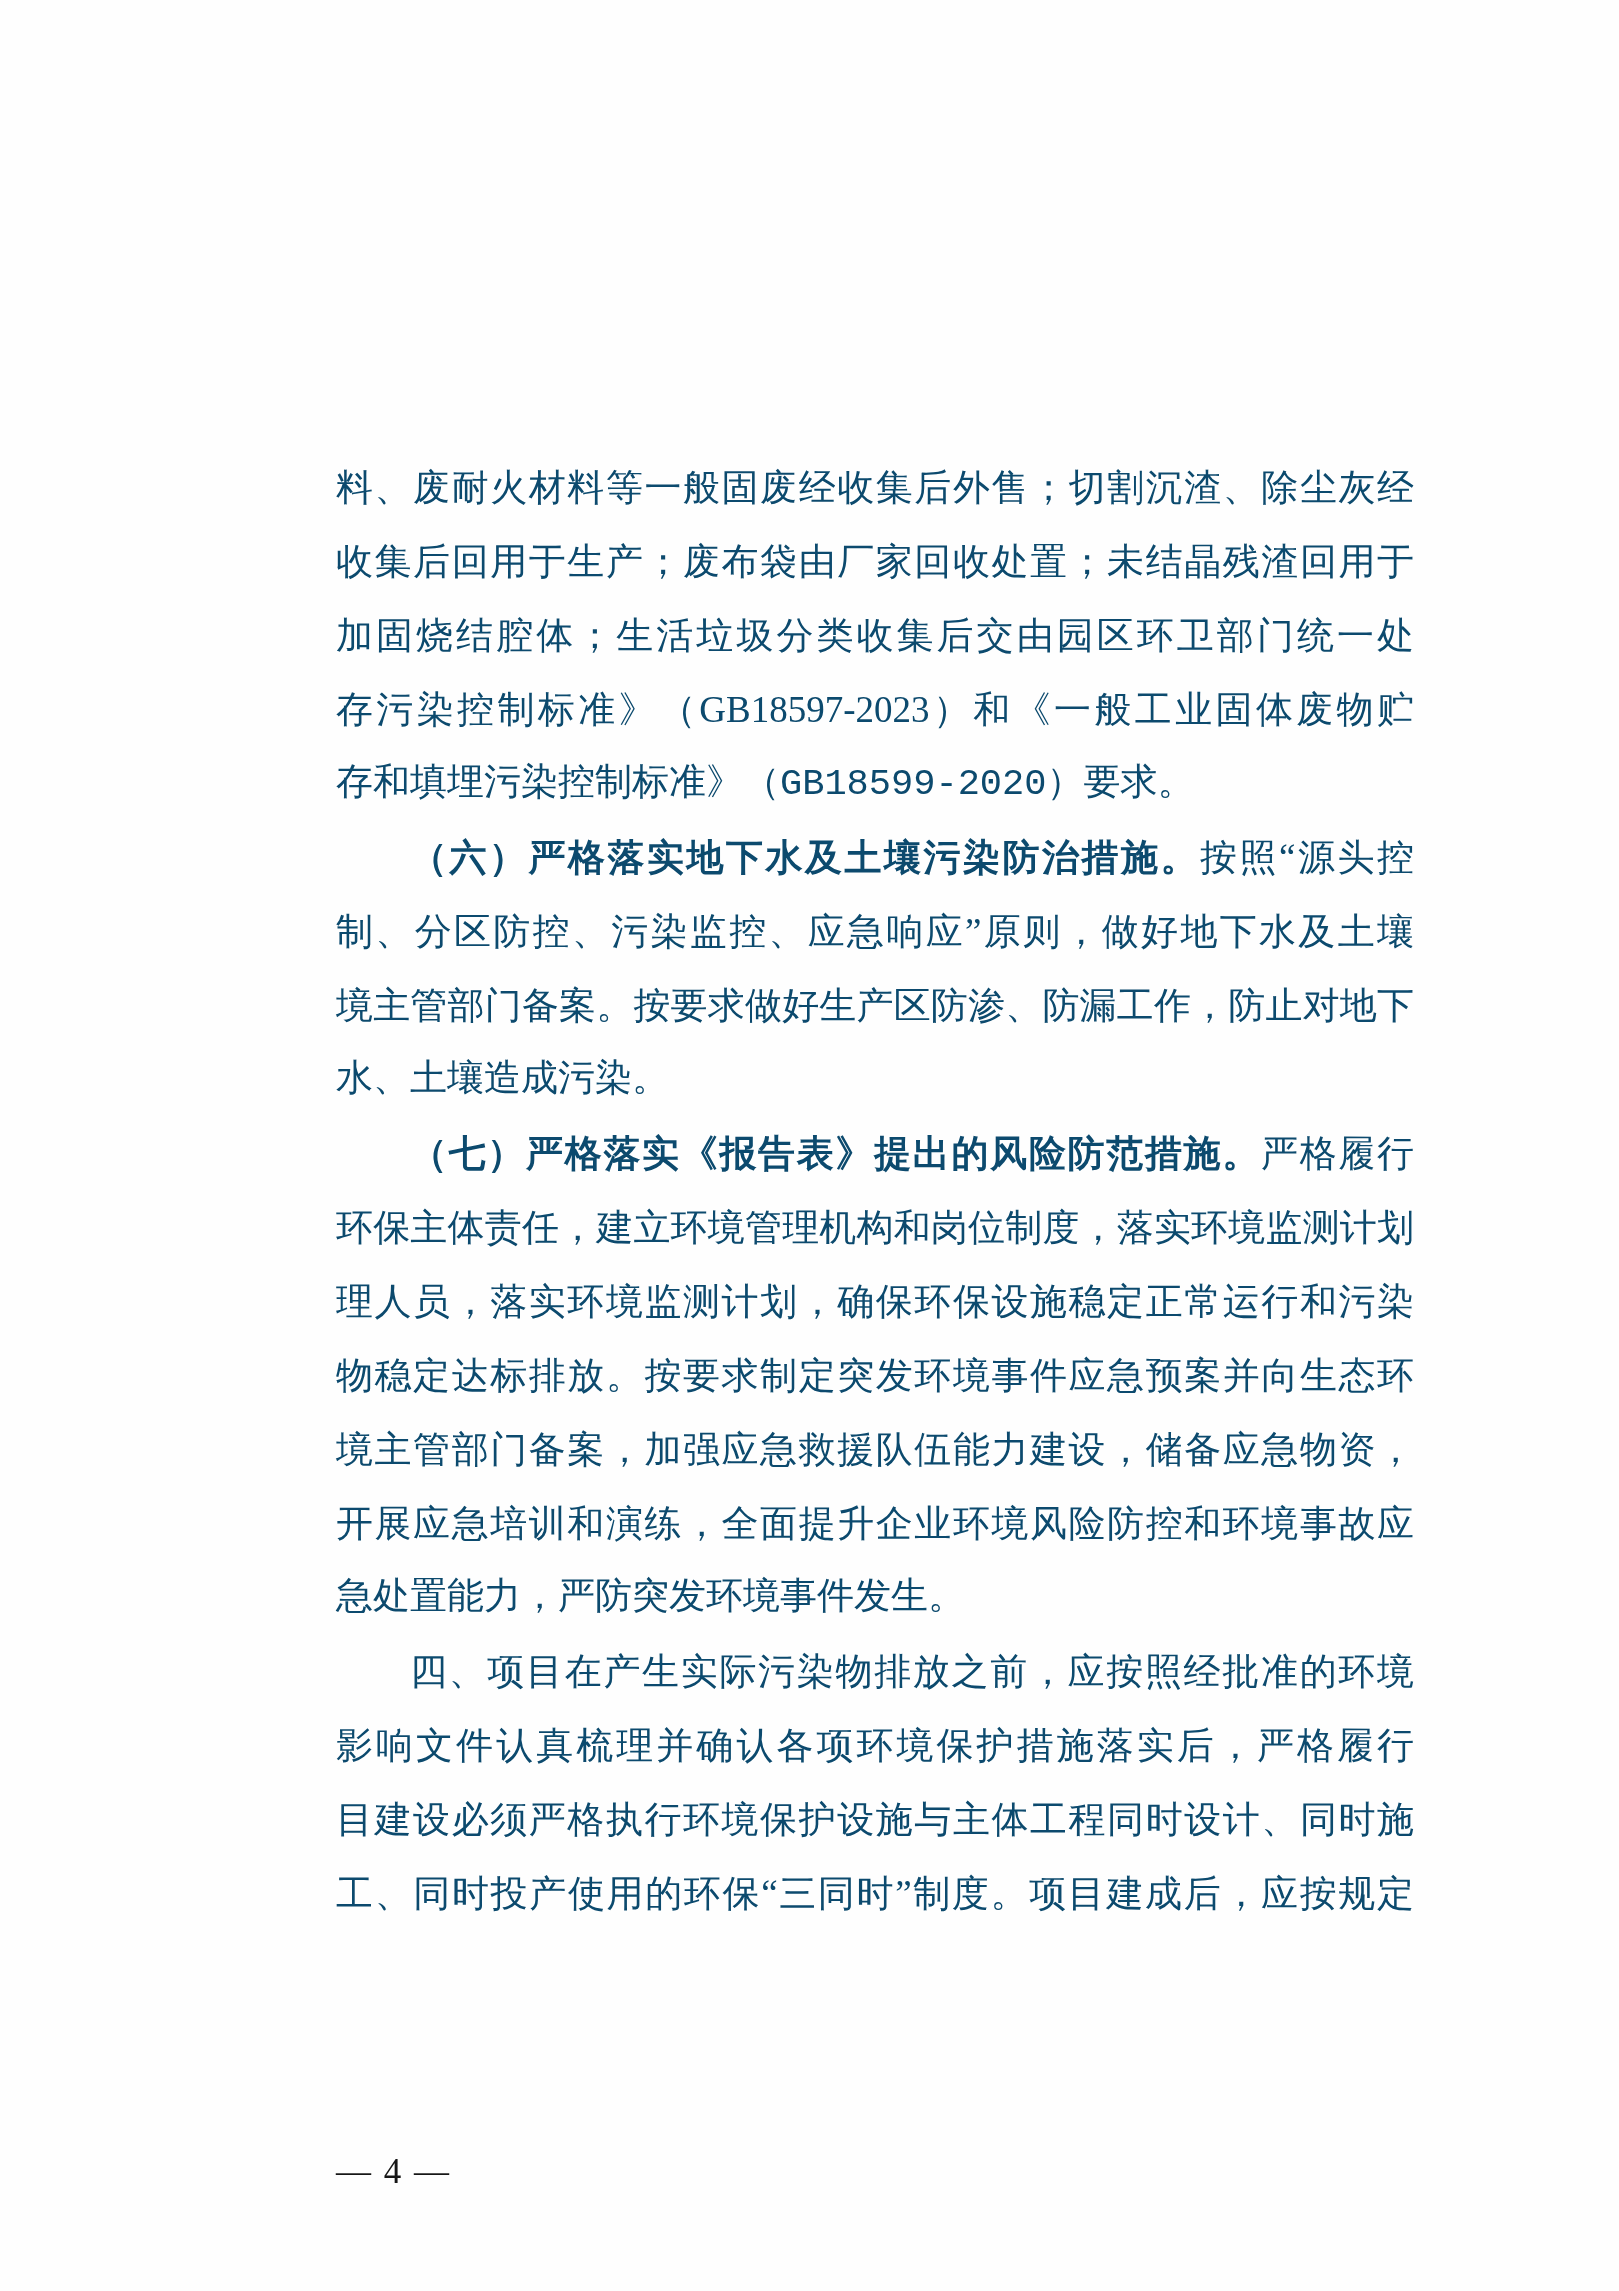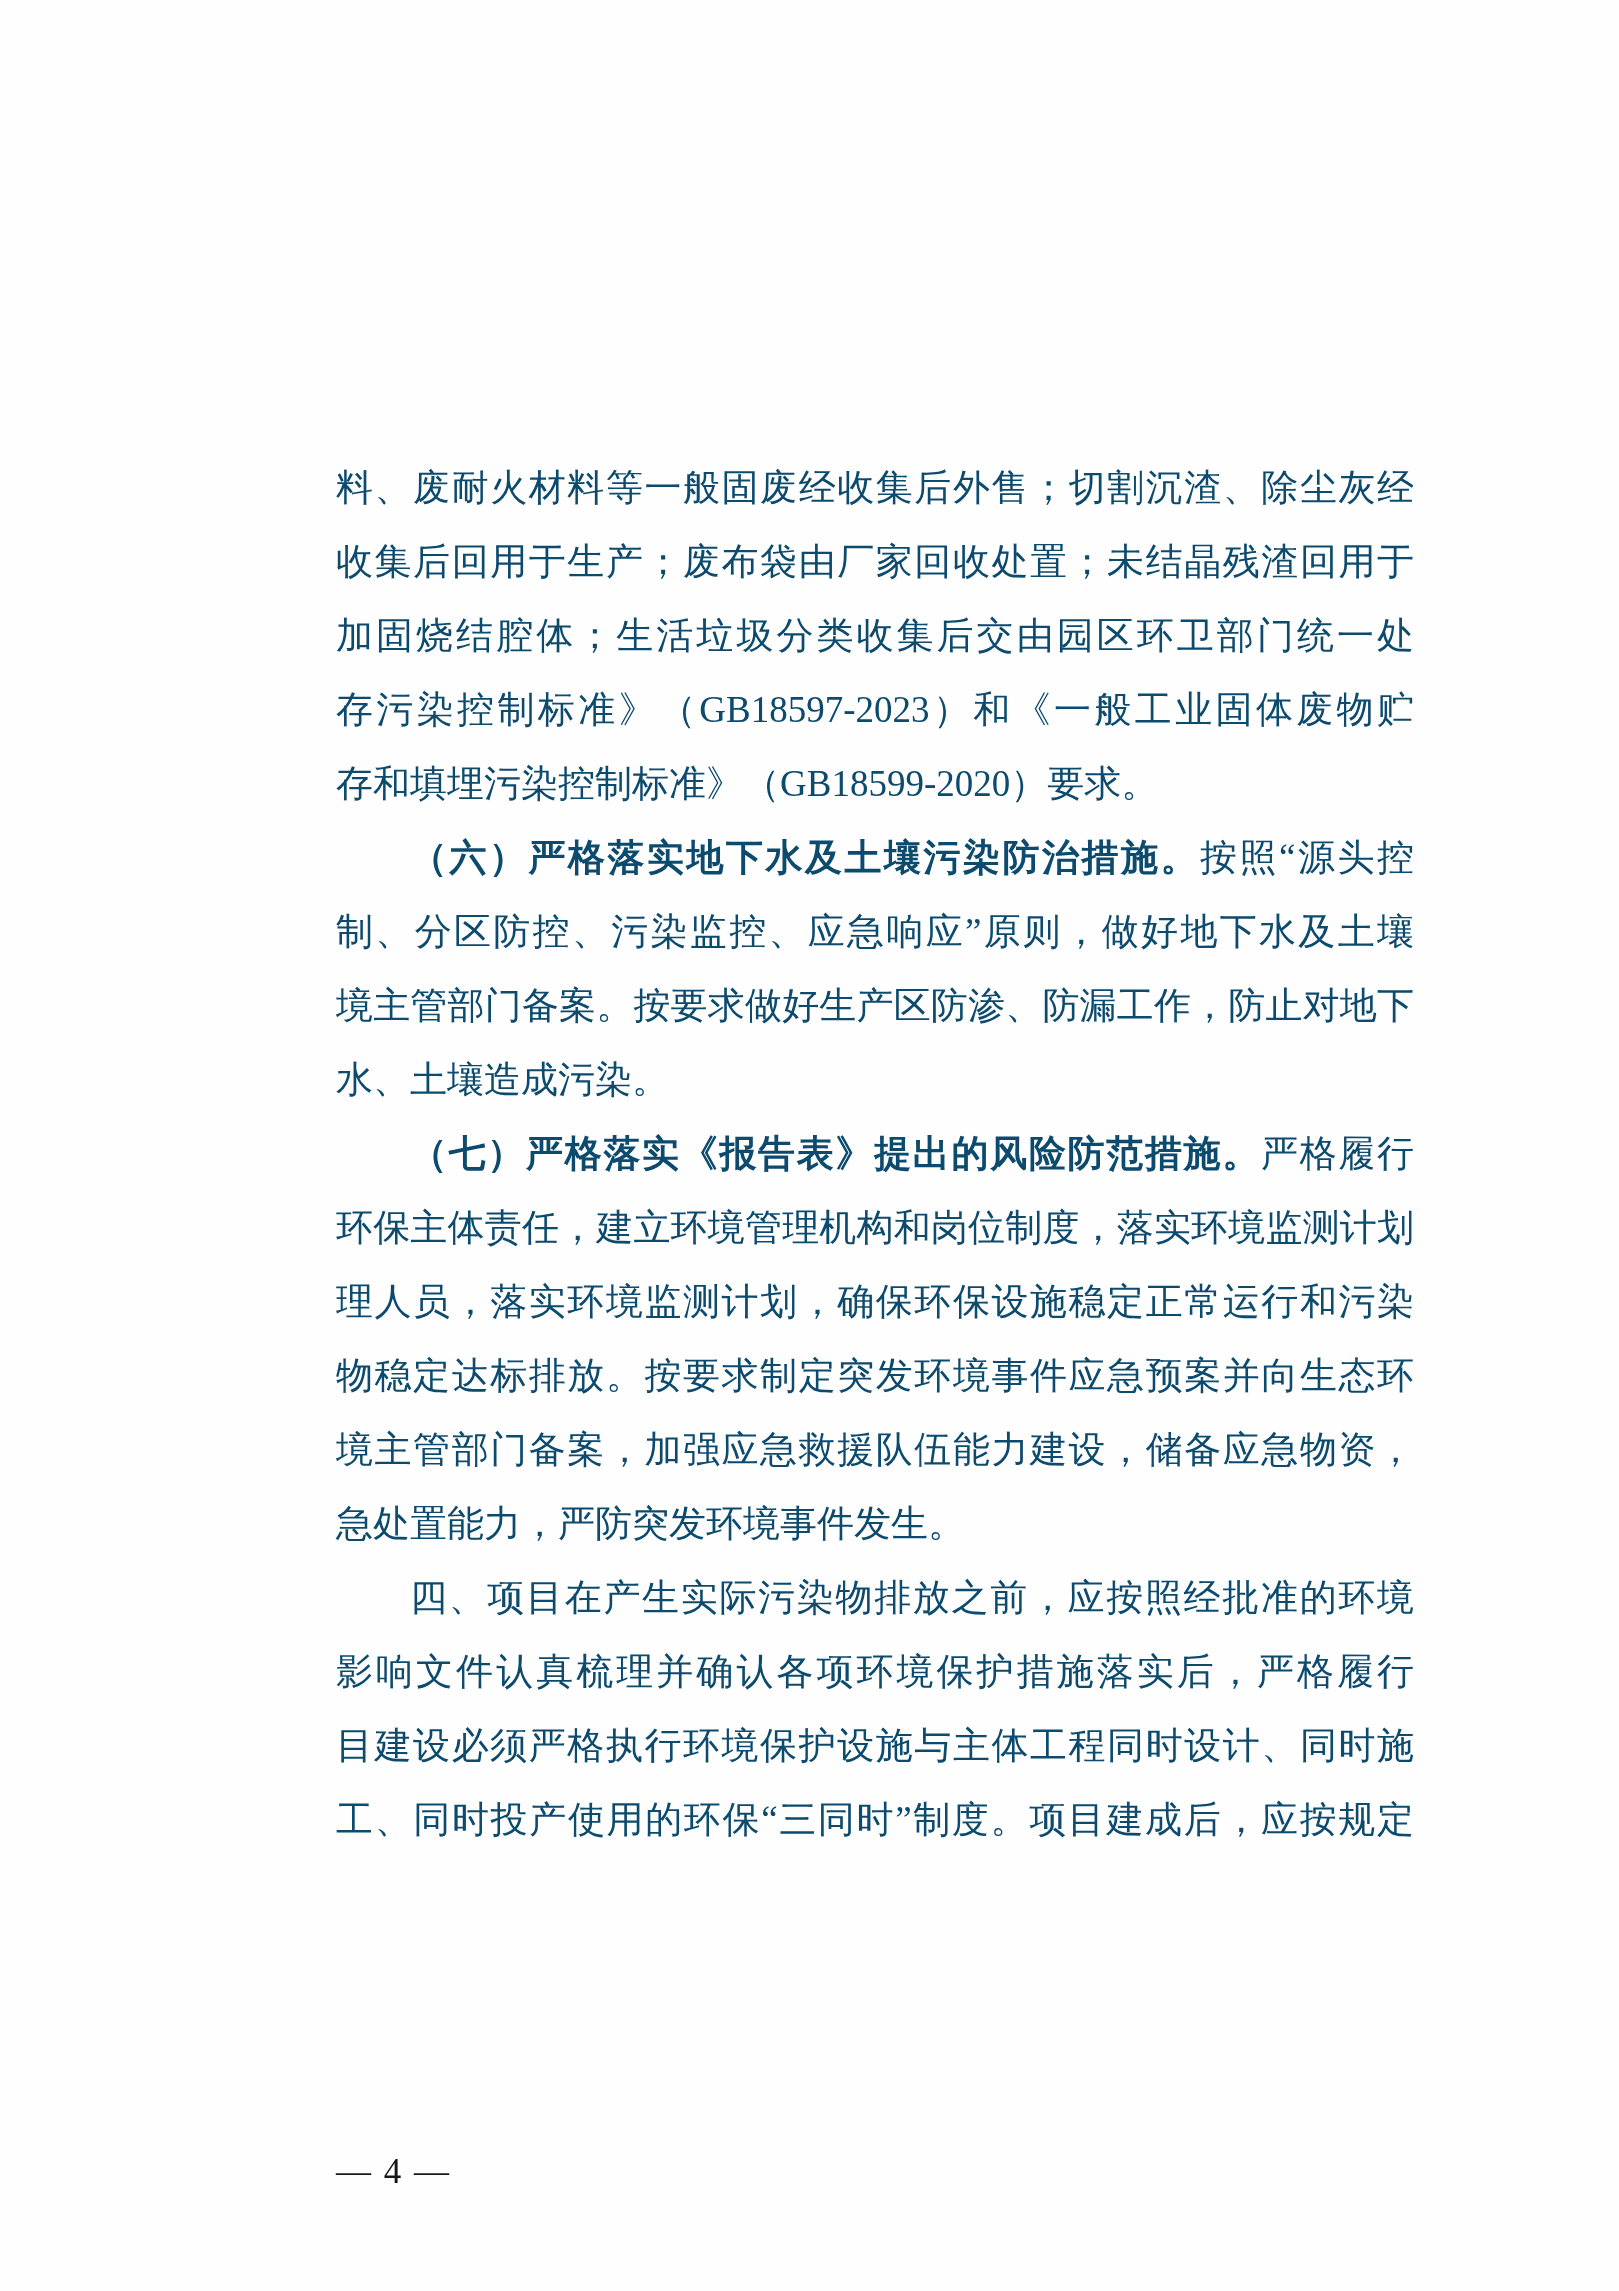--- a/index.html
+++ b/index.html
@@ -34,20 +34,21 @@
     text-align: justify;
     text-align-last: justify;
     color: #0c4a6e;
   }
   .line.indent {
     text-indent: 74px;
   }
   .line.last {
     text-align: left;
     text-align-last: left;
+    font-family: Liberation Mono, monospace;
   }
   .line b {
     font-weight: 700;
   }
   .footer {
     position: absolute;
     left: 336px;
     top: 2152px;
     font-size: 35px;
     line-height: 39px;
@@ -67,20 +68,21 @@
       <div class="line last"><span>存和填埋污染控制标准》（GB18599-2020）要求。</span></div>
       <div class="line indent"><b>（六）严格落实地下水及土壤污染防治措施。</b><span>按照“源头控</span></div>
       <div class="line"><span>制、分区防控、污染监控、应急响应”原则，做好地下水及土壤</span></div>
       <div class="line"><span>境主管部门备案。按要求做好生产区防渗、防漏工作，防止对地下</span></div>
       <div class="line last"><span>水、土壤造成污染。</span></div>
       <div class="line indent"><b>（七）严格落实《报告表》提出的风险防范措施。</b><span>严格履行</span></div>
       <div class="line"><span>环保主体责任，建立环境管理机构和岗位制度，落实环境监测计划</span></div>
       <div class="line"><span>理人员，落实环境监测计划，确保环保设施稳定正常运行和污染</span></div>
       <div class="line"><span>物稳定达标排放。按要求制定突发环境事件应急预案并向生态环</span></div>
       <div class="line"><span>境主管部门备案，加强应急救援队伍能力建设，储备应急物资，</span></div>
+      <div class="line"><span>开展应急培训和演练，全面提升企业环境风险防控和环境事故应</span></div>
       <div class="line last"><span>急处置能力，严防突发环境事件发生。</span></div>
       <div class="line indent"><span>四、项目在产生实际污染物排放之前，应按照经批准的环境</span></div>
       <div class="line"><span>影响文件认真梳理并确认各项环境保护措施落实后，严格履行</span></div>
       <div class="line"><span>目建设必须严格执行环境保护设施与主体工程同时设计、同时施</span></div>
       <div class="line"><span>工、同时投产使用的环保“三同时”制度。项目建成后，应按规定</span></div>
     </div>
   <div class="footer">— 4 —</div>
 </div>
 
 

